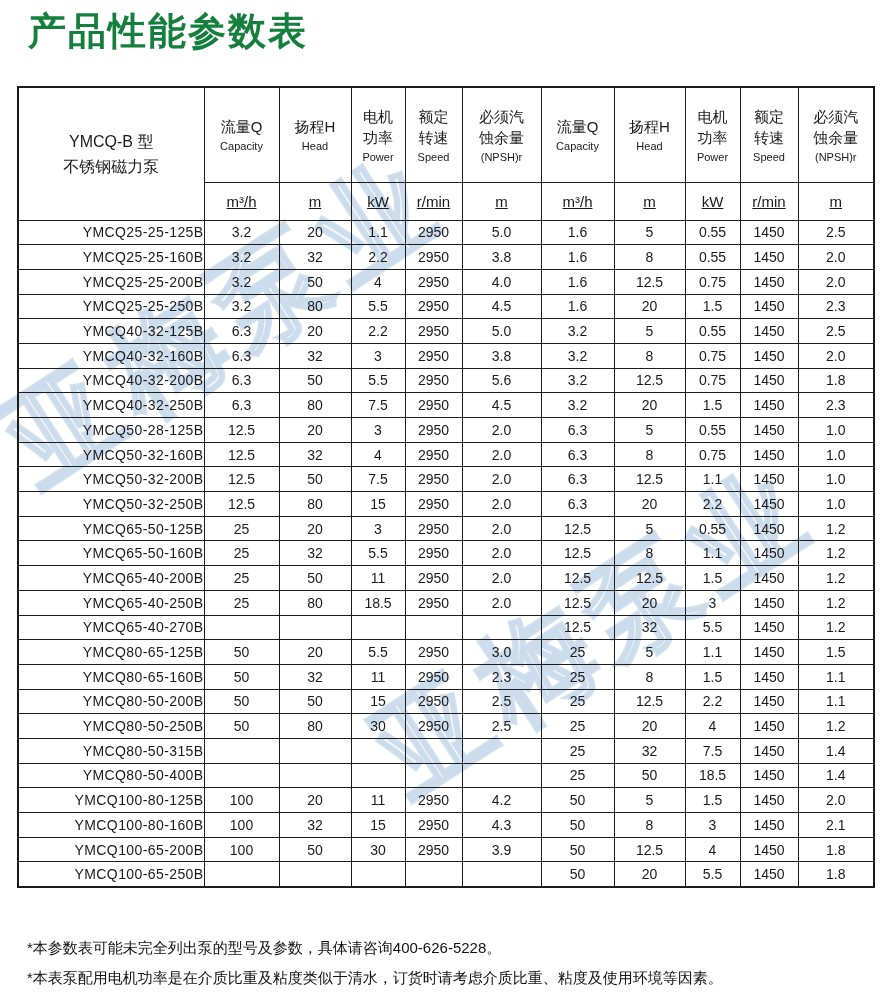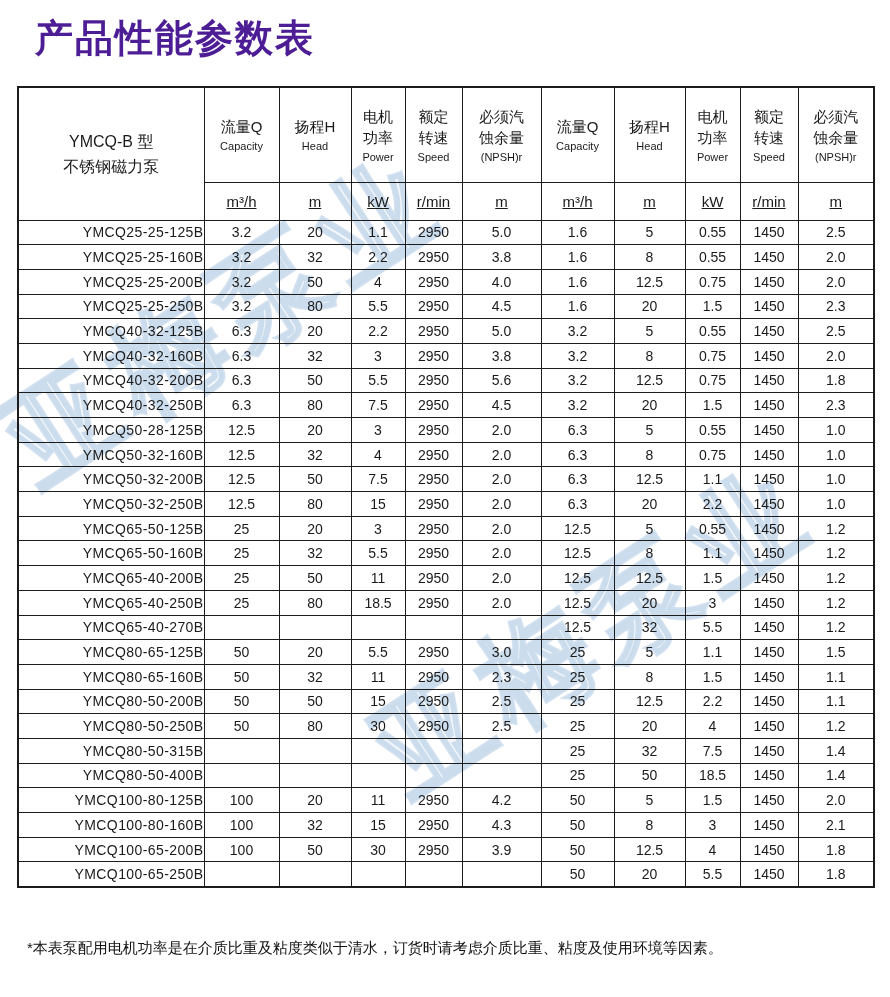--- a/index.html
+++ b/index.html
@@ -8,22 +8,22 @@
     width: 890px; height: 997px;
     background: #ffffff;
     font-family: "Liberation Sans", sans-serif;
     color: #1a1a1a;
     position: relative;
     overflow: hidden;
   }
   .page-title {
     position: absolute; left: 28px; top: 6px;
     font-size: 38px; font-weight: 900;
-    color: #4c1d95; letter-spacing: 2px;
-    margin: 7px;
+    color: #15803d; letter-spacing: 2px;
+    margin: 0;
   }
   .table-wrap {
     position: absolute; left: 17px; top: 86px;
     width: 856px;
   }
   
   .wm {
     position: absolute;
     font-size: 110px; font-weight: 900;
     letter-spacing: 14px;
@@ -511,14 +511,15 @@
           <td>20</td>
           <td>5.5</td>
           <td>1450</td>
           <td>1.8</td>
         </tr>
       </tbody>
   </table>
 </div>
 
 <div class="notes">
+  <p>*本参数表可能未完全列出泵的型号及参数，具体请咨询400-626-5228。</p>
   <p>*本表泵配用电机功率是在介质比重及粘度类似于清水，订货时请考虑介质比重、粘度及使用环境等因素。</p>
 </div>
 
 </body></html>

